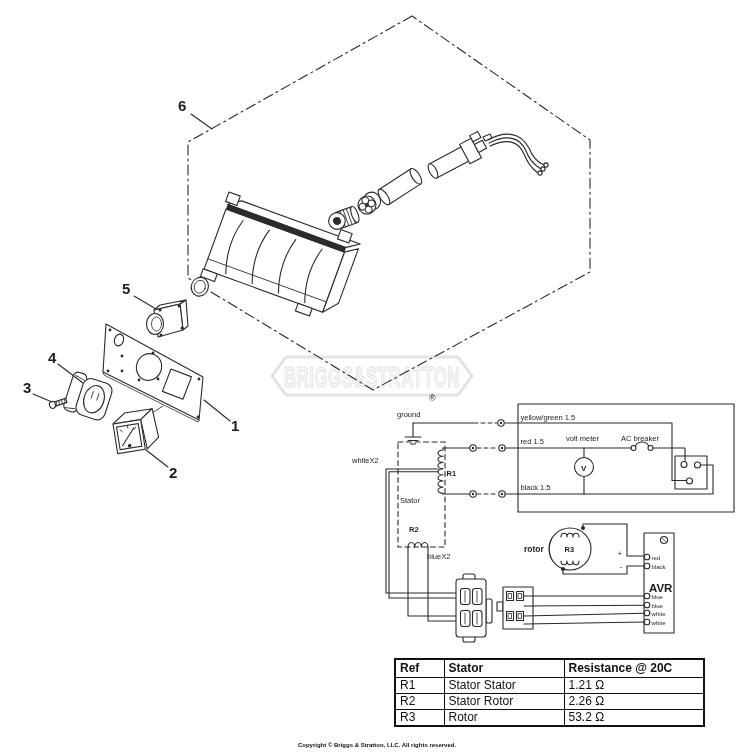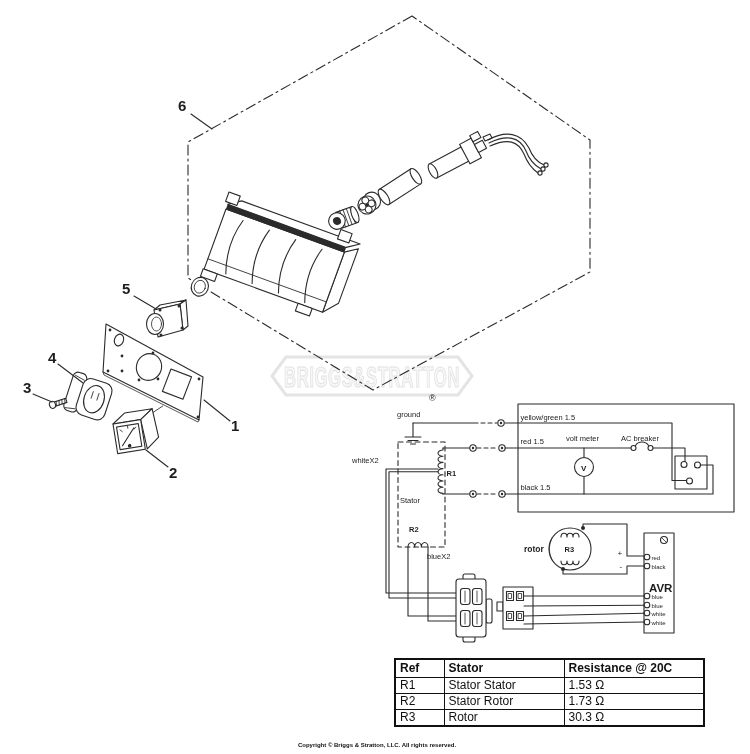--- a/index.html
+++ b/index.html
@@ -323,30 +323,30 @@
         </colgroup>
       <tbody>
           <tr class="hdr">
         <td>Ref</td>
         <td>Stator</td>
         <td>Resistance @ 20C</td>
       </tr>
       <tr>
         <td>R1</td>
         <td>Stator Stator</td>
-        <td>1.53 Ω</td>
+        <td>1.21 Ω</td>
       </tr>
       <tr>
         <td>R2</td>
         <td>Stator Rotor</td>
-        <td>1.73 Ω</td>
+        <td>2.26 Ω</td>
       </tr>
       <tr>
         <td>R3</td>
         <td>Rotor</td>
-        <td>30.3 Ω</td>
+        <td>53.2 Ω</td>
       </tr>
     </tbody>
       </table>
   </div>
 
   <div class="copyright">Copyright © Briggs &amp; Stratton, LLC. All rights reserved.</div>
 </div>
 
 </body></html>

